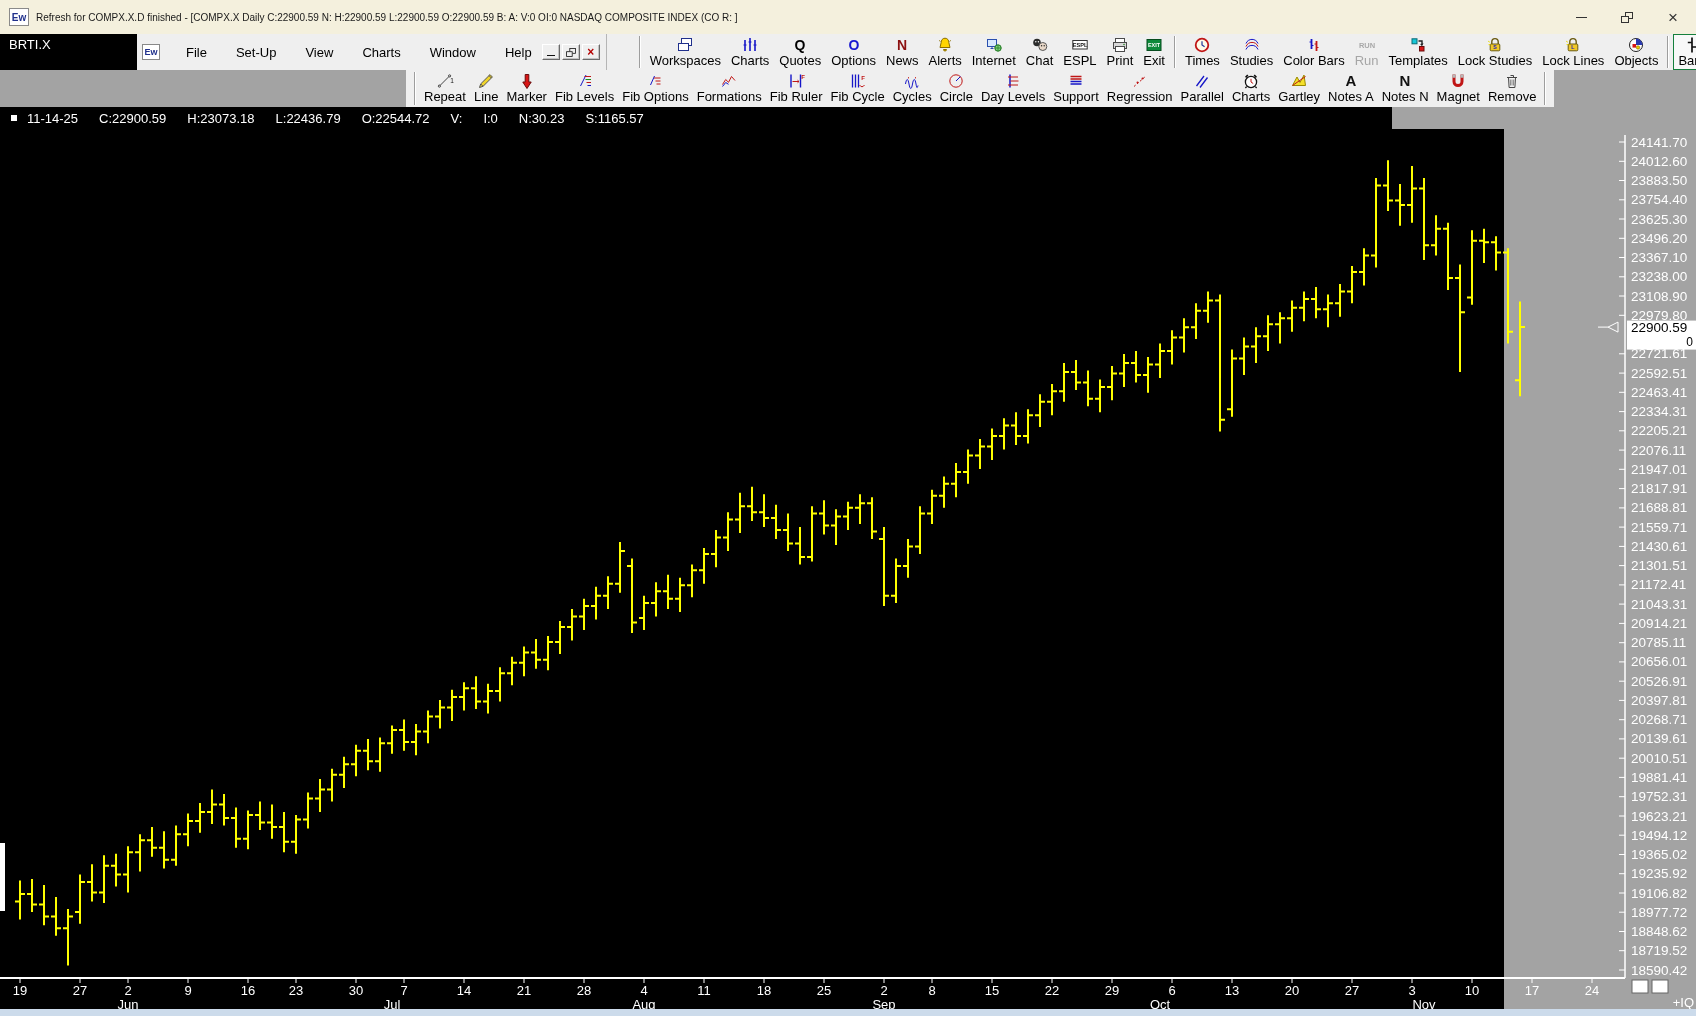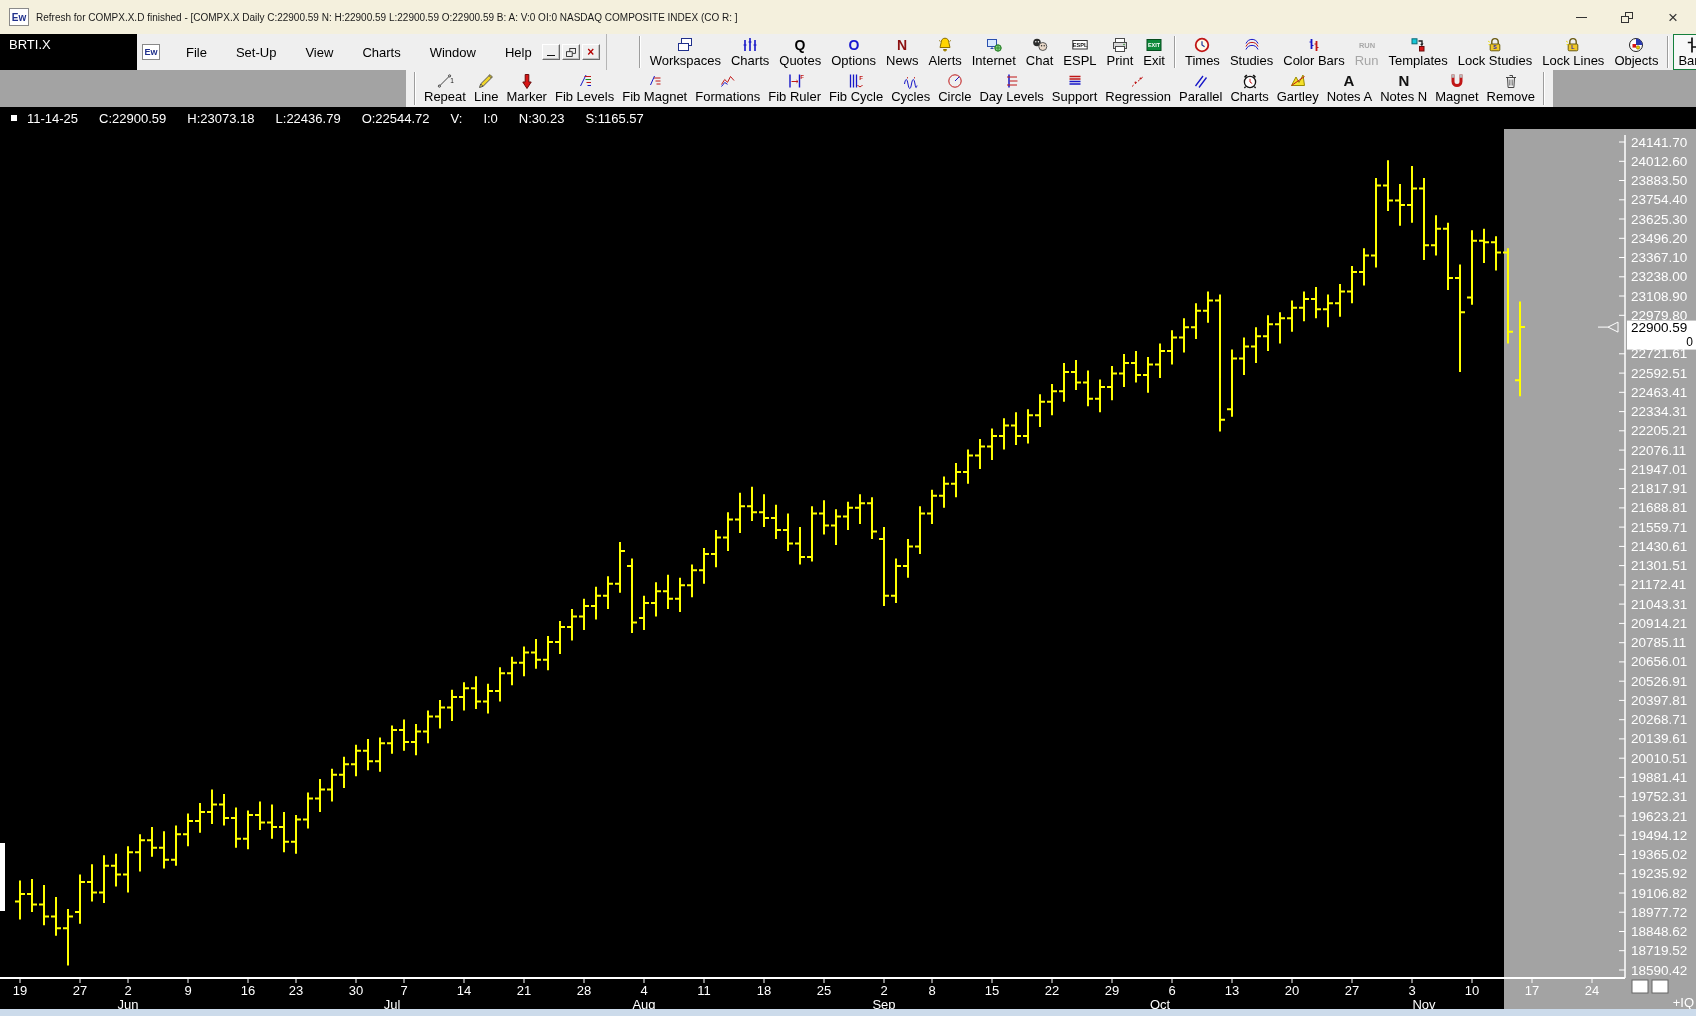--- a/index.html
+++ b/index.html
@@ -44,21 +44,21 @@
   .tb-item .tlabel { line-height:14px; }
   .tb-item.selected { border:1px solid #15803d; background:#f8f8f8; padding:0 4px; }
   .tb-item.disabled .tlabel { color:#a6a6a6; }
   .tb-sep { width:2px; border-left:1px solid #9d9d9d; border-right:1px solid #fff; margin:2px 4px; }
   .band3 { position:absolute; top:70px; left:0; width:1696px; height:37px; background:transparent; }
   .toolbar-draw { position:absolute; left:406px; top:0; height:37px; display:flex; align-items:stretch;
     background:#efefef; padding:0 4px; }
   .toolbar-draw .tb-item { padding:1px 4px 0 4px; }
 
   
-  .statusline { position:absolute; top:107px; left:0; width:1696px; height:22px; background:#000;
+  .statusline { position:absolute; top:107px; left:0; width:1392px; height:22px; background:#000;
     color:#fff; display:flex; align-items:center; font-size:13px; }
   .status-square { width:6px; height:6px; background:#fff; margin:0 10px 0 11px; flex:none; }
   .status-field { margin-right:21px; white-space:nowrap; }
 
   
   .chartwrap { position:absolute; top:129px; left:0; width:1504px; height:880px; background:#000; }
   svg text { font-family:"Liberation Sans",sans-serif; }
   .bottom-edge { position:absolute; top:1009px; left:0; width:1696px; height:7px; background:#ccdbeb; }
 </style>
 </head>
@@ -370,21 +370,21 @@
           </span>
           <span class="tlabel">Fib Levels</span>
         </div>
         <div class="tb-item">
           <span class="ticon">
             <svg width="18" height="18" viewBox="0 0 18 18">
               <path d="M4.5 13L8.5 4" stroke="#1616c8"></path>
               <path d="M8 6h6.5M9.5 9h5M10.5 12h4" stroke="#c01616"></path>
             </svg>
           </span>
-          <span class="tlabel">Fib Magnet</span>
+          <span class="tlabel">Fib Options</span>
         </div>
         <div class="tb-item">
           <span class="ticon">
             <svg width="18" height="18" viewBox="0 0 18 18">
               <path d="M2.5 12.5l3.2-5 2.8 2.8 3-5.8 3.5 4" fill="none" stroke="#c01616"></path>
               <path d="M2.5 14.5l3.2-4 2.8 1.8" fill="none" stroke="#1616c8"></path>
             </svg>
           </span>
           <span class="tlabel">Formations</span>
         </div>

